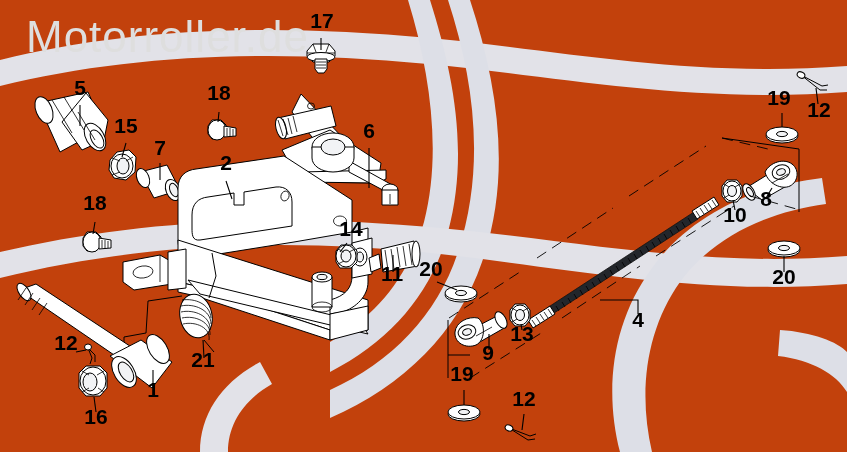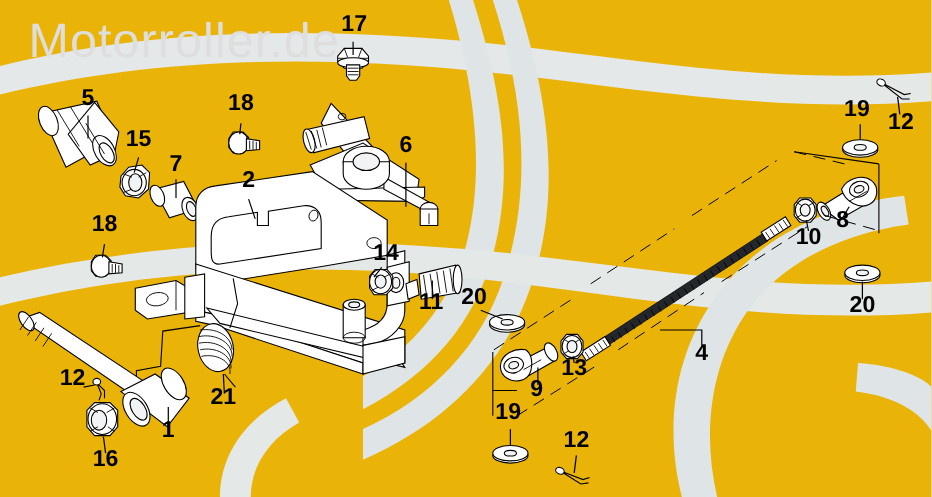--- a/index.html
+++ b/index.html
@@ -1,17 +1,17 @@
 <!DOCTYPE html>
 <html><head>
 <meta charset="utf-8">
 <style>
   html,body{margin:0;padding:0;background:#fff;}
   body{width:847px;height:452px;overflow:hidden;font-family:"Liberation Sans",sans-serif;}
-  #stage{position:relative;width:847px;height:452px;background:#eab308;overflow:hidden;}
+  #stage{position:relative;width:847px;height:452px;background:#c2410c;overflow:hidden;}
   #stage svg{position:absolute;left:0;top:0;}
   .wm-text{
     font-family:"Liberation Sans",sans-serif;
     font-size:44px;
     fill:#dedede;
     letter-spacing:1px;
   }
   .callout{
     font-family:"Liberation Sans",sans-serif;
     font-weight:bold;

